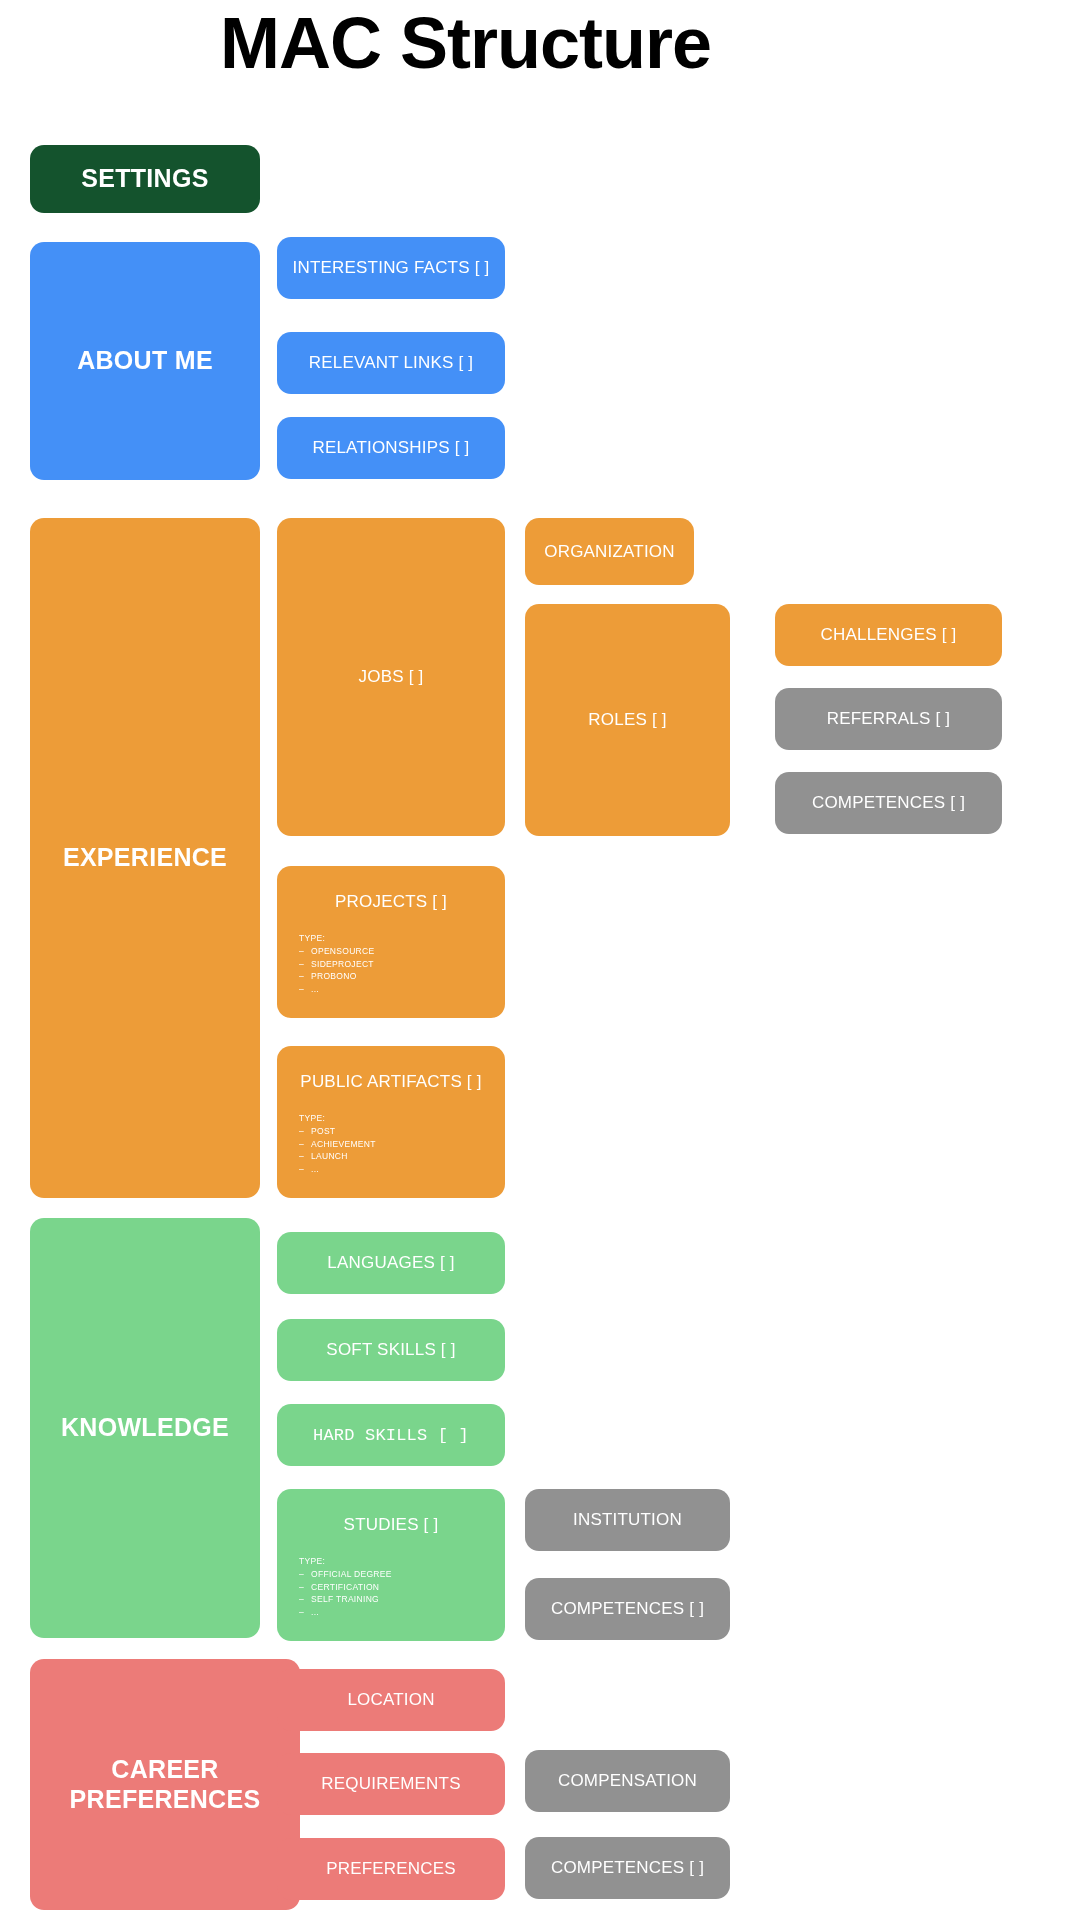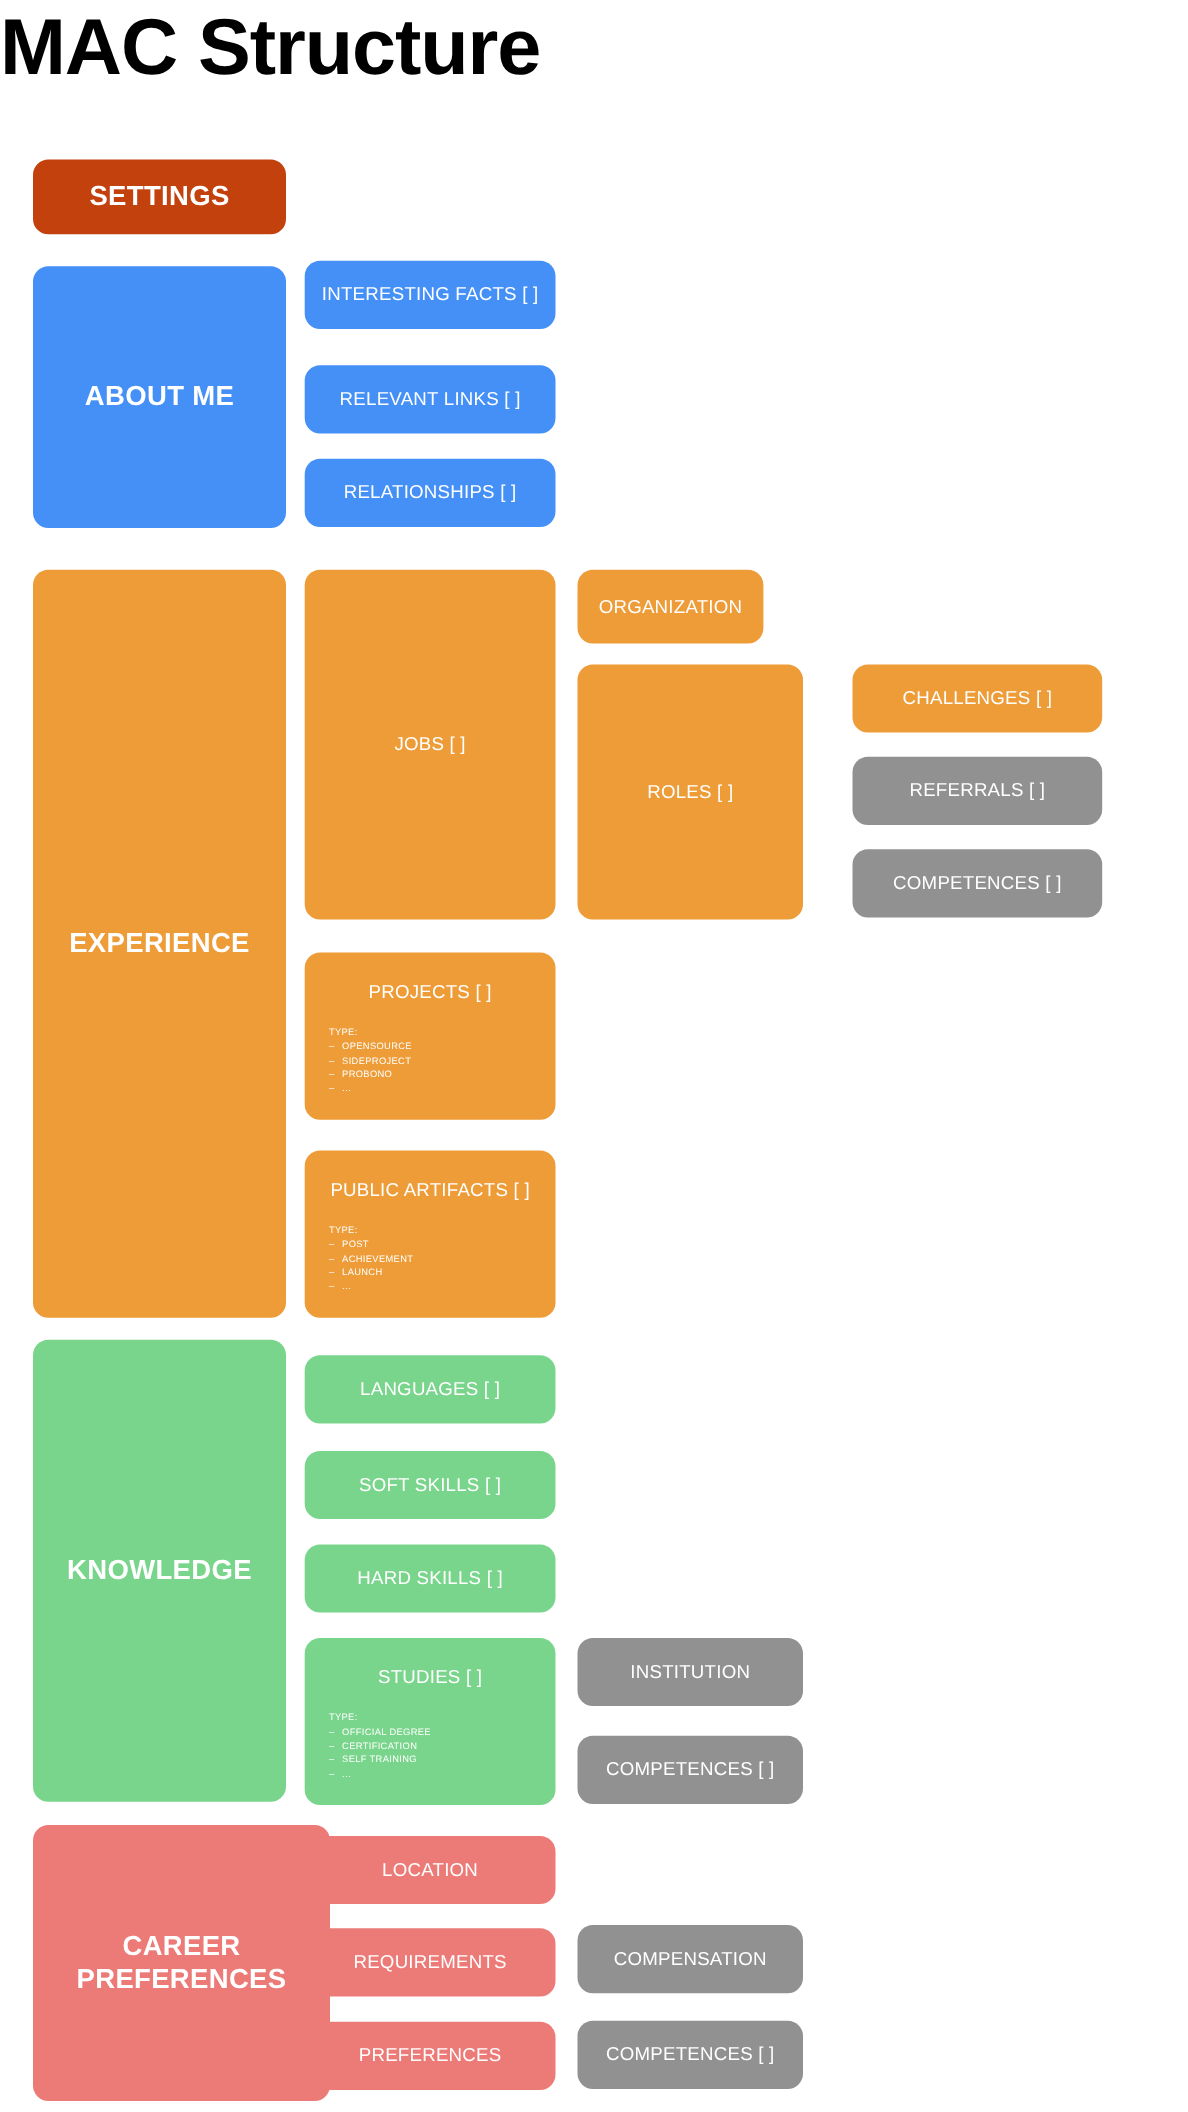--- a/index.html
+++ b/index.html
@@ -14,42 +14,42 @@
     position: relative;
     overflow: hidden;
     -webkit-font-smoothing: antialiased;
   }
 
   #page-title {
     position: absolute;
     left: 0;
     top: 6px;
     width: 931px;
-    text-align: left;
+    text-align: center;
     font-size: 72px;
     font-weight: bold;
     color: #000000;
     letter-spacing: -1px;
     line-height: 1.05;
   }
 
   .node {
     position: absolute;
     box-sizing: border-box;
     border-radius: 14px;
     color: #ffffff;
     display: flex;
     align-items: center;
     justify-content: center;
     text-align: center;
     overflow: hidden;
   }
 
   
-  .c-purple { background: #c2410c; }
+  .c-purple { background: #14532d; }
   .c-blue   { background: #4490f7; }
   .c-orange { background: #ed9c38; }
   .c-green  { background: #7ad58c; }
   .c-red    { background: #ec7b78; }
   .c-gray   { background: #919191; }
 
   
   .lvl1 {
     font-size: 25px;
     font-weight: bold;
@@ -169,21 +169,21 @@
 <div class="node c-green lvl1" style="left:30px; top:1218px; width:230px; height:420px;">
   <span>KNOWLEDGE</span>
 </div>
 
 <div class="node c-green lvl2" style="left:277px; top:1232px; width:228px; height:62px;">
   <span>LANGUAGES [ ]</span>
 </div>
 <div class="node c-green lvl2" style="left:277px; top:1319px; width:228px; height:62px;">
   <span>SOFT SKILLS [ ]</span>
 </div>
-<div class="node c-green lvl2" style="left:277px; top:1404px; width:228px; height:62px;">
+<div class="node c-green lvl2" style="left:277px; top:1404px; width:228px; height:62px;font-family:Liberation Mono, monospace;">
   <span>HARD SKILLS [ ]</span>
 </div>
 
 <div class="node c-green with-list" style="left:277px; top:1489px; width:228px; height:152px;">
   <span class="head">STUDIES [ ]</span>
   <span class="typelist">
     <span class="tl-label">TYPE:</span>
     <span class="tl-item">OFFICIAL DEGREE</span>
     <span class="tl-item">CERTIFICATION</span>
     <span class="tl-item">SELF TRAINING</span>

